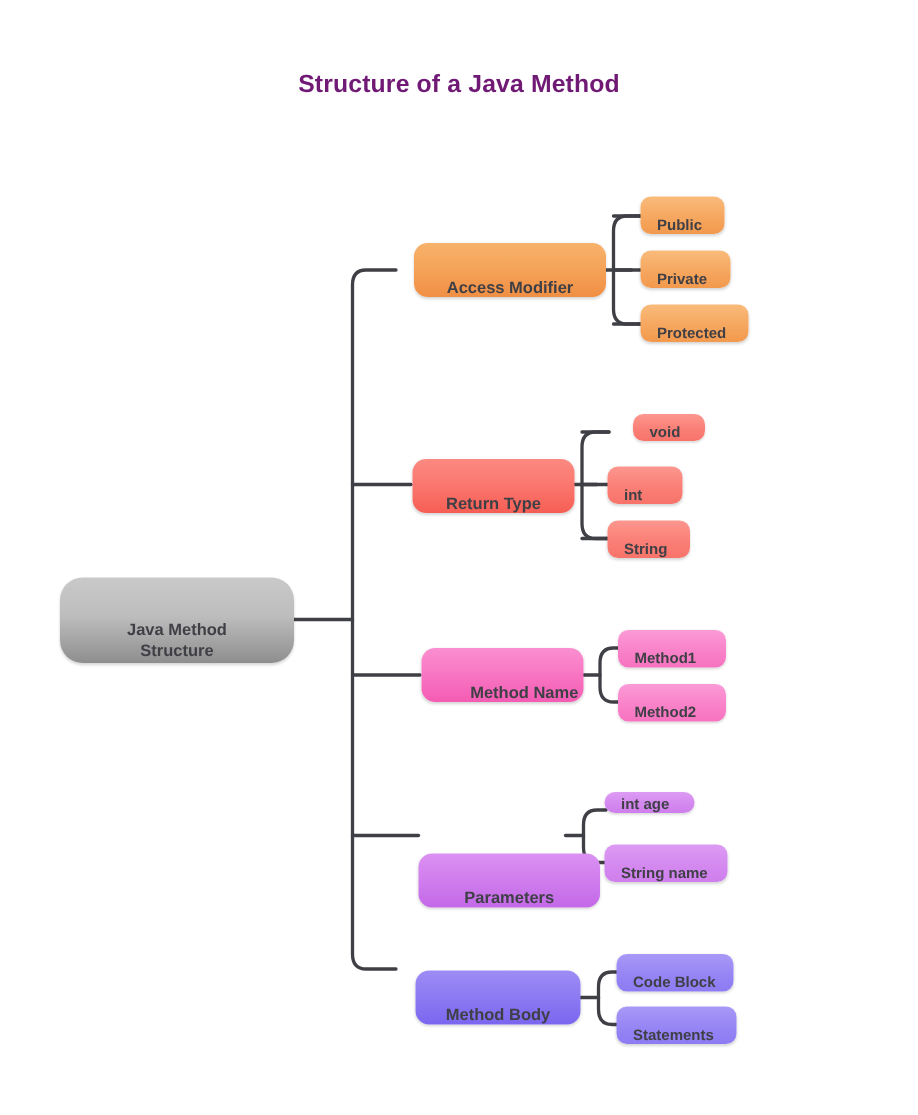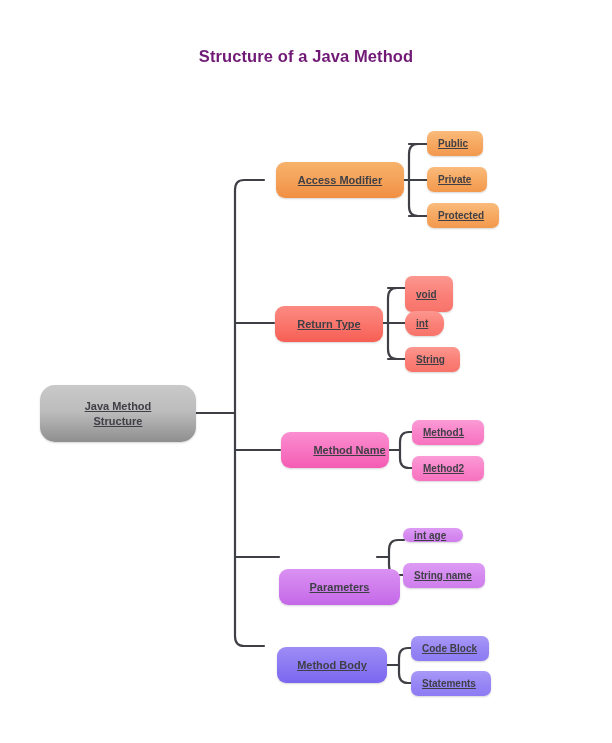--- a/index.html
+++ b/index.html
@@ -46,27 +46,26 @@
     height: 743px;
     pointer-events: none;
   }
 
   
   .node {
     position: absolute;
     box-sizing: border-box;
     border-radius: 9px;
     display: flex;
-    align-items: center;
+    align-items: flex-end;
     font-size: 11px;
     font-weight: bold;
     color: #3f3f46;
     white-space: nowrap;
     box-shadow: 0 1px 2px rgba(0,0,0,0.17);
-    text-decoration: underline;
   }
 
   .node.root {
     justify-content: center;
     text-align: center;
     line-height: 1.32;
     font-size: 11px;
     border-radius: 15px;
   }
   .node.branch {
@@ -181,24 +180,24 @@
   <div class="node leaf fill-orange-leaf" style="left:427px; top:167px; width:60px; height:25px;">
     <span>Private</span>
   </div>
   <div class="node leaf fill-orange-leaf" style="left:427px; top:203px; width:72px; height:25px;">
     <span>Protected</span>
   </div>
 
   <div class="node branch fill-red" style="left:275px; top:306px; width:108px; height:36px;">
     <span>Return Type</span>
   </div>
-  <div class="node leaf fill-red-leaf" style="left:405px; top:276px; width:48px; height:36px;">
+  <div class="node leaf fill-red-leaf" style="left:422px; top:276px; width:48px; height:18px;">
     <span>void</span>
   </div>
-  <div class="node leaf fill-red-leaf" style="left:405px; top:311px; width:39px; height:25px;border-radius:11px;">
+  <div class="node leaf fill-red-leaf" style="left:405px; top:311px; width:50px; height:25px;">
     <span>int</span>
   </div>
   <div class="node leaf fill-red-leaf" style="left:405px; top:347px; width:55px; height:25px;">
     <span>String</span>
   </div>
 
   <div class="node branch fill-pink" style="left:281px; top:432px; width:108px; height:36px;">
     <span>Method Name</span>
   </div>
   <div class="node leaf fill-pink-leaf" style="left:412px; top:420px; width:72px; height:25px;">

